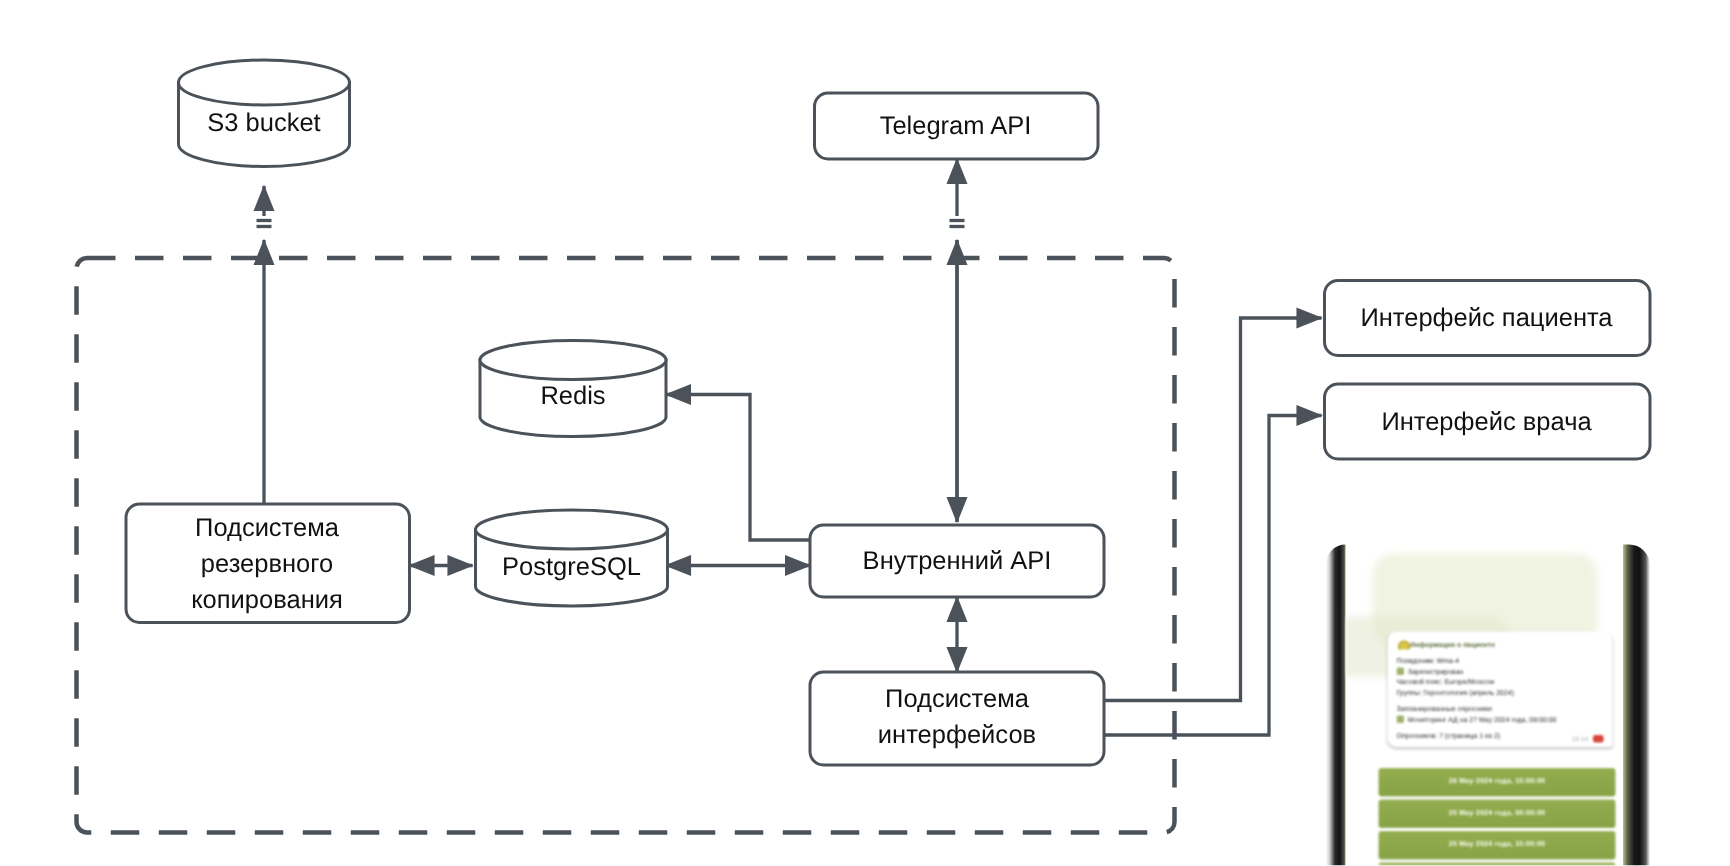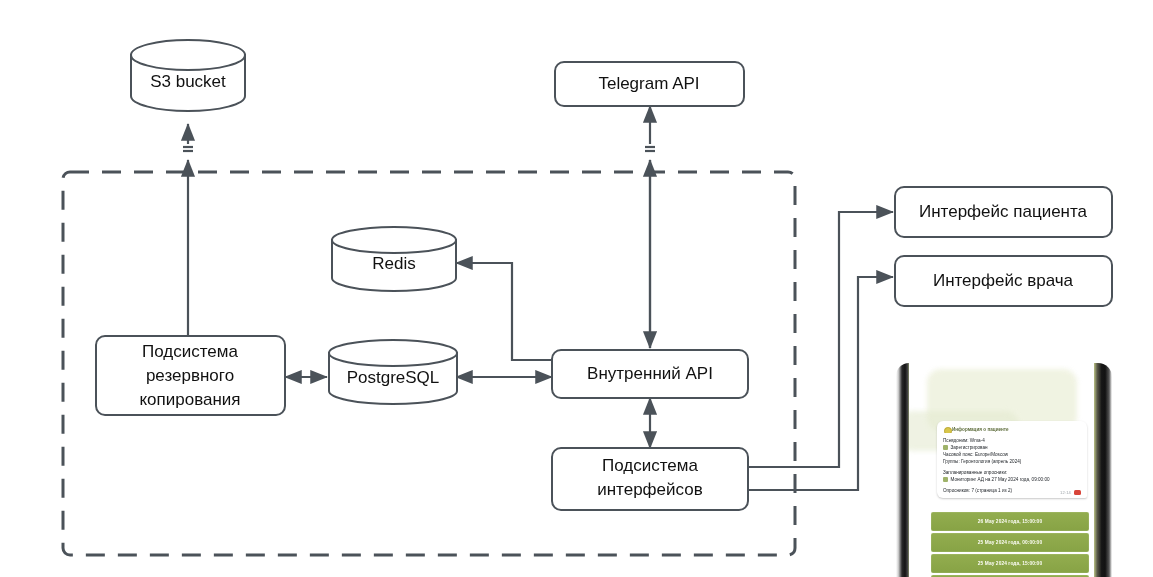--- a/index.html
+++ b/index.html
@@ -9,21 +9,21 @@
   }
   body {
     width: 1153px;
     height: 577px;
     position: relative;
     overflow: hidden;
     font-family: "Liberation Sans", sans-serif;
   }
   #diagram-root {
     position: absolute;
-    left: 12px; top: 0;
+    left: 0; top: 0;
     width: 1087px;
     height: 577px;
     border-radius: 16px;
   }
   svg.diagram-canvas {
     position: absolute;
     left: 0; top: 0;
     width: 1153px;
     height: 577px;
   }

